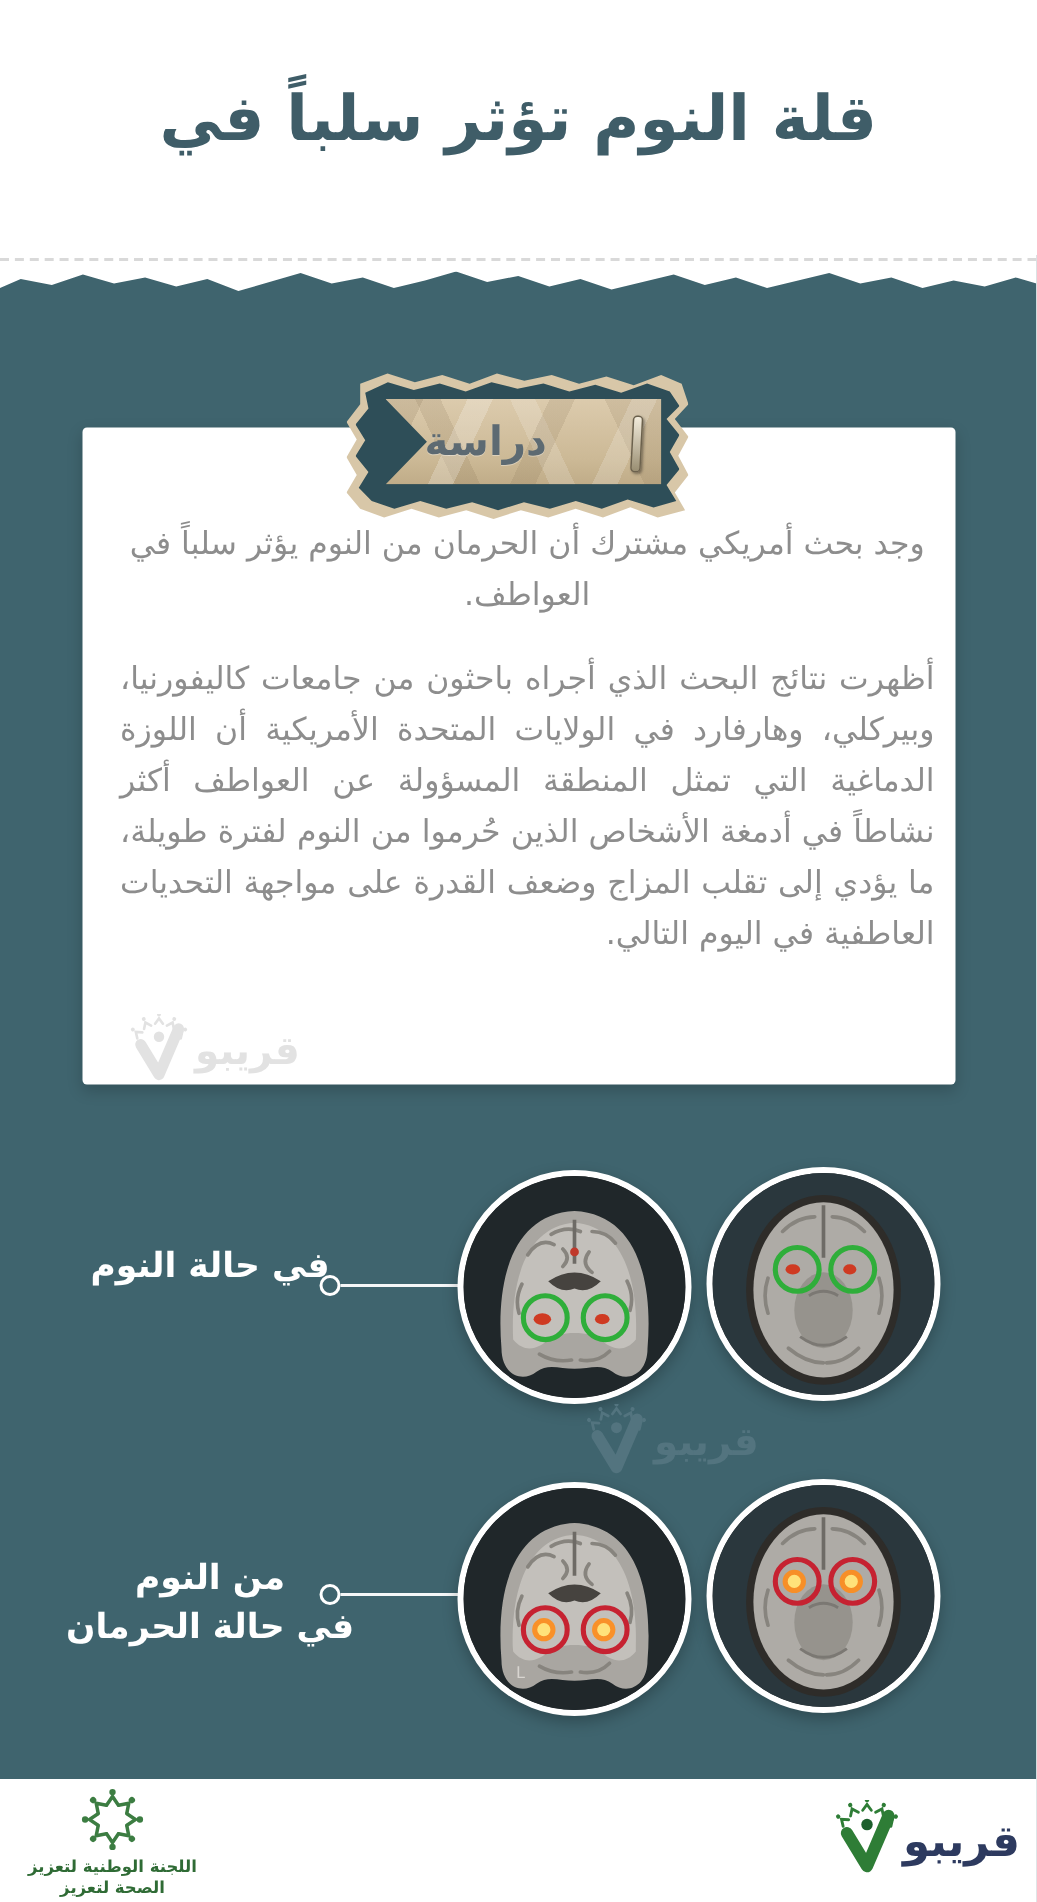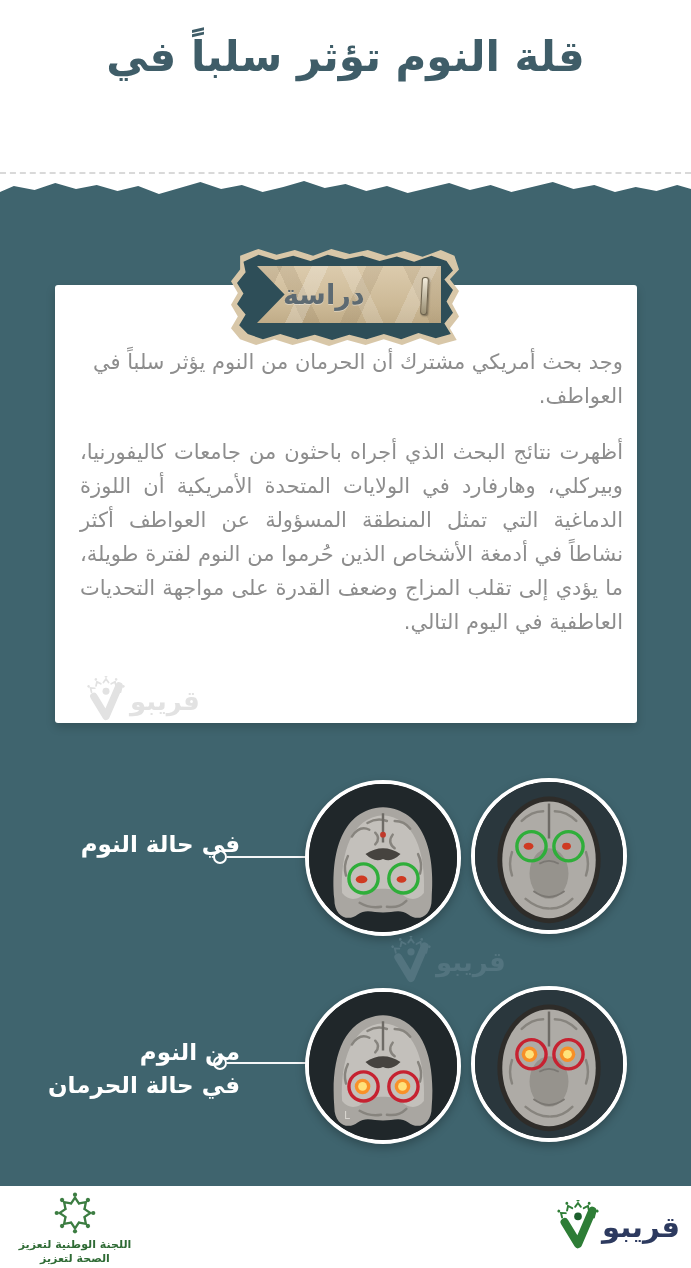--- a/index.html
+++ b/index.html
@@ -1,21 +1,21 @@
 <!DOCTYPE html>
 <html lang="ar"><head>
 <meta charset="utf-8">
 <style>
   html,body{margin:0;padding:0;background:#ffffff;}
   body{font-family:"DejaVu Sans","Liberation Sans",sans-serif;}
   #page{position:relative;width:691px;height:1268px;overflow:hidden;background:#ffffff;}
 
   
   .title-line{position:absolute;left:0;width:100%;text-align:center;font-weight:bold;direction:rtl;}
-  .title-1{top:26px;font-size:42px;color:#3f5d68;line-height:62px;}
+  .title-1{top:48px;font-size:42px;color:#3f5d68;line-height:62px;}
   .title-2{top:100px;font-size:48px;color:#d2313c;line-height:60px;}
   .perforation{position:absolute;top:172px;left:0;width:100%;border-top:2px dashed #d9d9d9;}
 
   
   .teal-bg{position:absolute;top:176px;left:0;width:100%;height:1010px;background:#3f646e;
     clip-path:polygon(0 16px,2% 10px,5% 14px,8% 7px,11% 13px,14% 9px,17% 15px,20% 10px,23% 18px,26% 12px,29% 6px,32% 13px,35% 9px,38% 16px,41% 11px,44% 5px,47% 12px,50% 8px,53% 15px,56% 10px,59% 17px,62% 12px,65% 7px,68% 14px,71% 9px,74% 16px,77% 11px,80% 6px,83% 13px,86% 9px,89% 16px,92% 11px,95% 15px,98% 9px,100% 13px,100% 100%,0 100%);}
 
   
   .ribbon-back{position:absolute;left:231px;top:248px;width:228px;height:98px;background:#d8c7a8;
     clip-path:polygon(4% 8%,12% 1%,20% 7%,28% 2%,36% 8%,44% 1%,52% 6%,60% 2%,68% 8%,76% 3%,84% 9%,92% 2%,98% 8%,100% 22%,96% 32%,100% 44%,97% 57%,100% 70%,96% 82%,99% 94%,91% 99%,83% 92%,75% 99%,67% 93%,59% 99%,51% 94%,43% 100%,35% 94%,27% 99%,19% 93%,11% 99%,4% 93%,0% 82%,3% 70%,0% 58%,3% 46%,0% 34%,4% 22%);
@@ -33,31 +33,31 @@
     padding-left:26px;box-sizing:border-box;font-size:27px;font-weight:bold;color:#5d6a72;direction:rtl;
     text-shadow:0 1px 0 rgba(255,255,255,.35);}
   .ribbon-pin{position:absolute;left:421px;top:277px;width:5px;height:36px;border-radius:3px;
     background:linear-gradient(180deg,#f2ebdb,#9a8f73);border:1px solid #6b614d;transform:rotate(3deg);
     box-shadow:1px 1px 2px rgba(0,0,0,.4);}
 
   
   .card{position:absolute;left:55px;top:285px;width:582px;height:438px;background:#ffffff;border-radius:3px;
     box-shadow:0 4px 10px rgba(0,0,0,.18);}
   .card-text{position:absolute;left:25px;right:14px;top:60px;direction:rtl;color:#8d8d8d;font-size:21px;line-height:34px;}
-  .card-text p{margin:0 0 22px 0;}
+  .card-text p{margin:0 0 22px 0;text-align:center;}
   .card-text .p2{text-align:justify;}
 
   
   .wm{position:absolute;display:flex;align-items:center;gap:4px;font-weight:bold;direction:ltr;}
   .wm .wm-text{font-size:26px;direction:rtl;}
   .wm-card{left:86px;top:676px;color:#e2e2e2;}
   .wm-mid{left:390px;top:936px;color:#53747f;}
 
   
-  .row-label{position:absolute;left:40px;width:200px;color:#ffffff;font-weight:bold;
+  .row-label{position:absolute;left:40px;width:200px;text-align:center;color:#ffffff;font-weight:bold;
     font-size:23px;line-height:33px;direction:rtl;}
   .connector{position:absolute;height:2px;background:rgba(255,255,255,.95);}
   .connector-dot{position:absolute;width:10px;height:10px;border:2px solid #ffffff;border-radius:50%;}
   .scan-circle{position:absolute;width:156px;height:156px;border:4px solid #ffffff;border-radius:50%;
     overflow:hidden;box-sizing:border-box;background:#232a2d;box-shadow:0 4px 10px rgba(0,0,0,.25);}
   .scan-circle svg{display:block;width:100%;height:100%;}
 
   
   .footer{position:absolute;left:0;top:1186px;width:100%;height:82px;background:#ffffff;}
   .committee{position:absolute;left:10px;top:2px;width:130px;text-align:center;}

